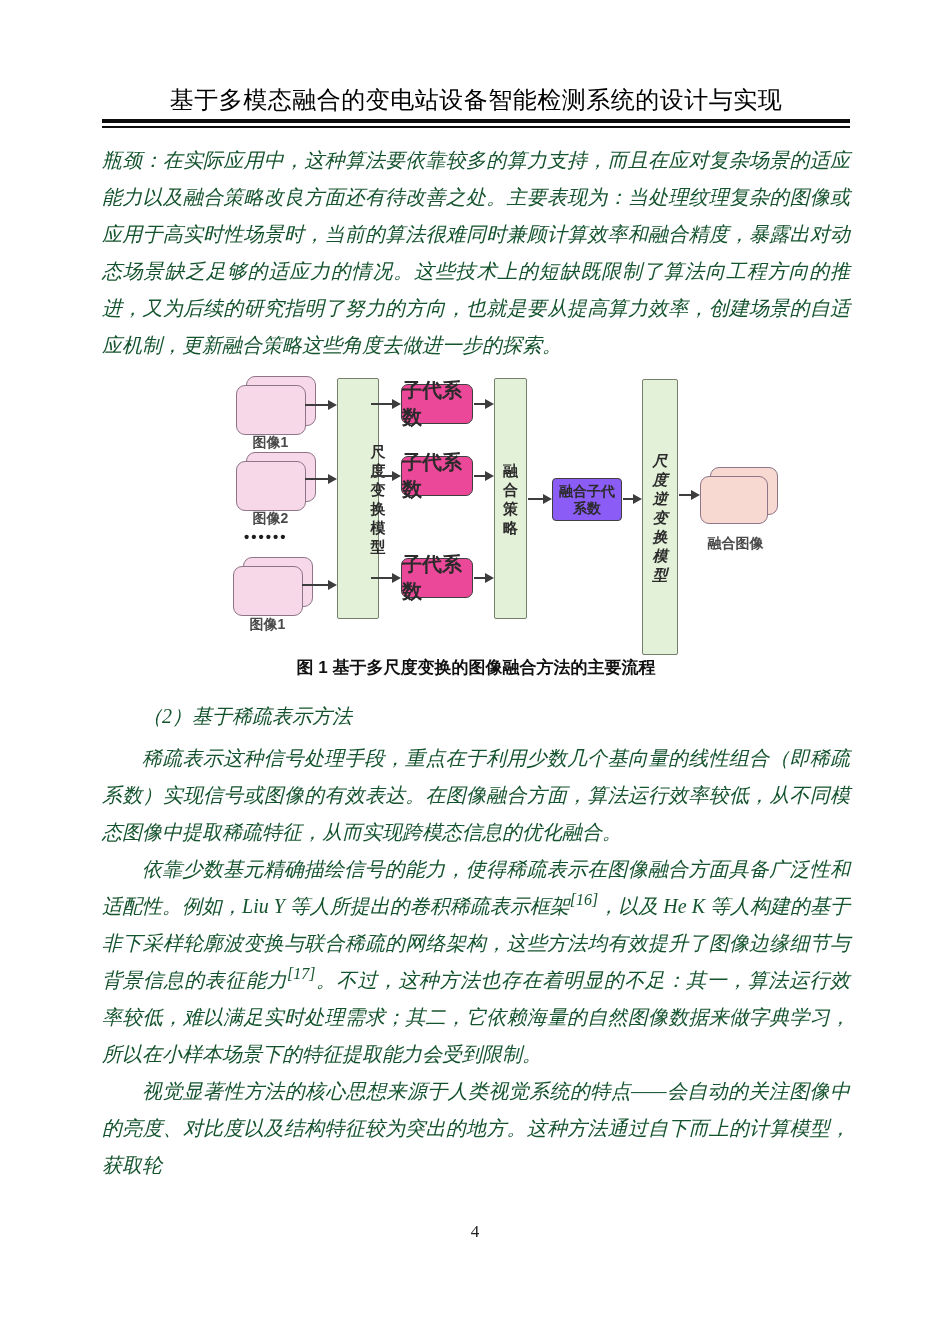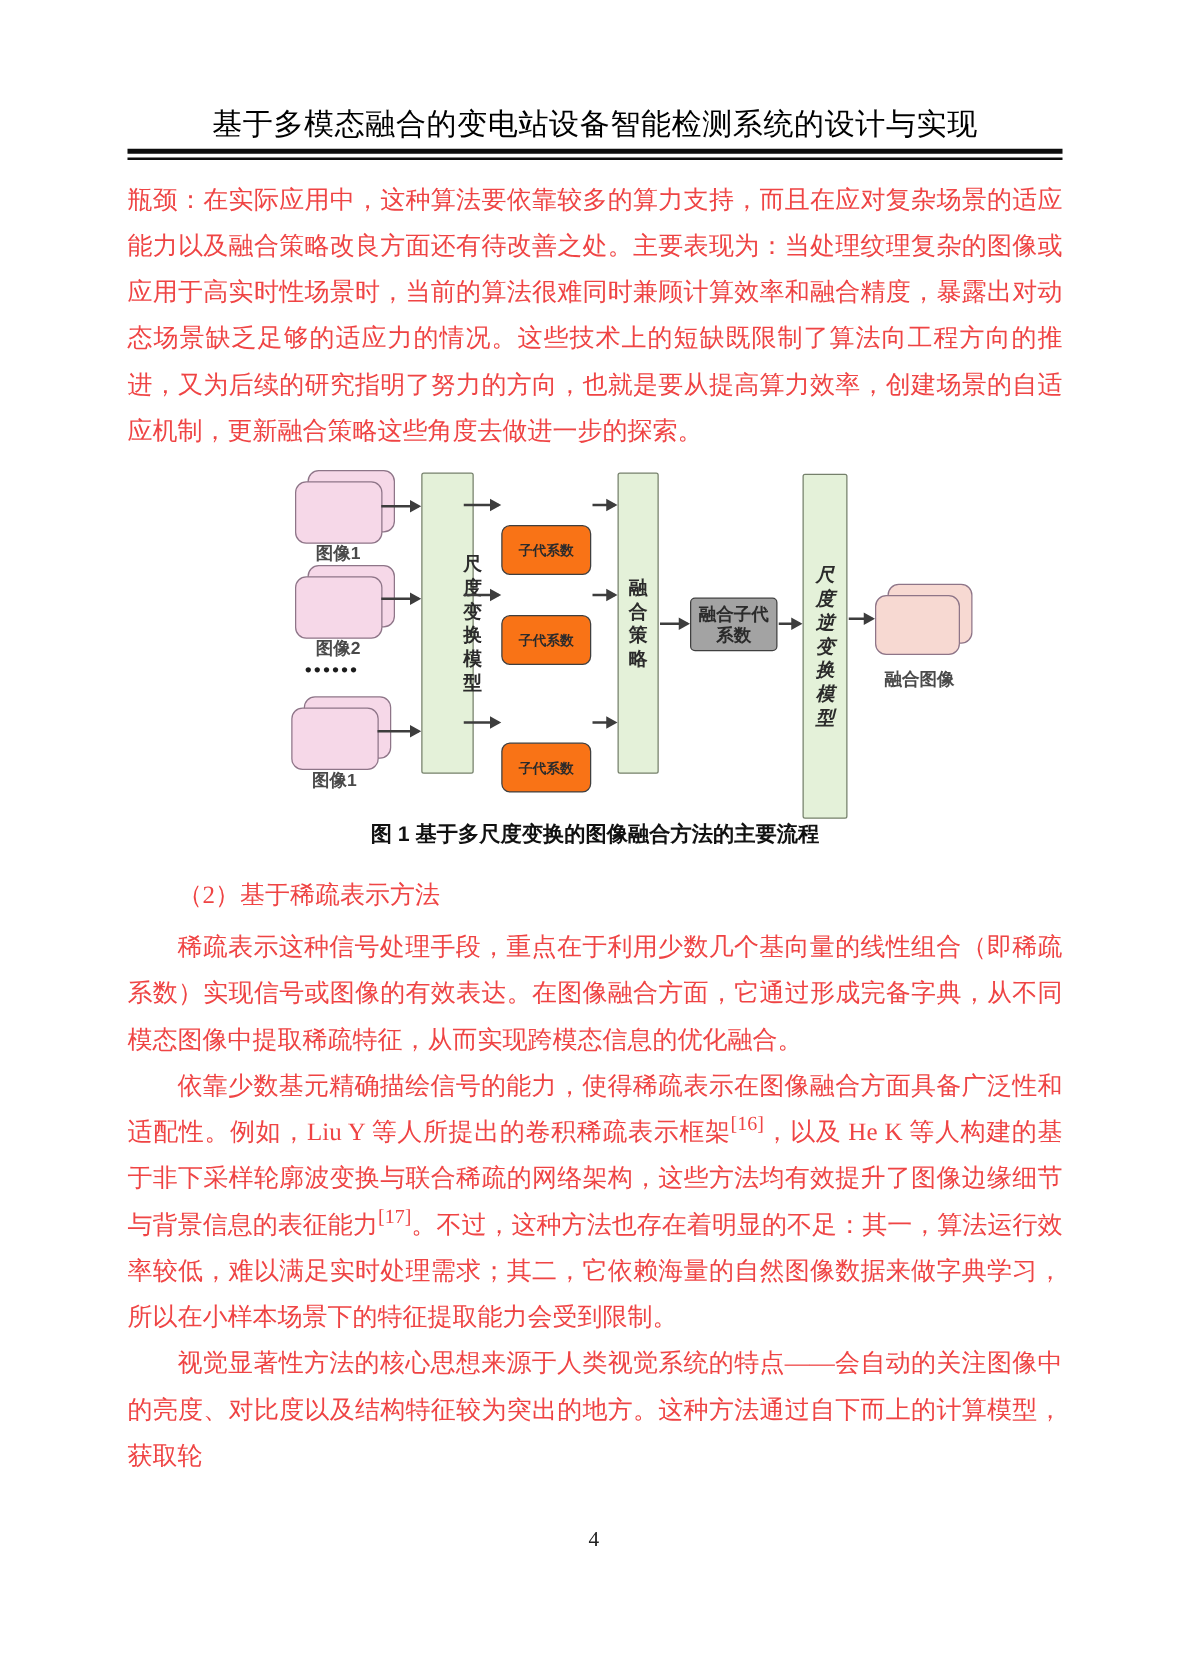--- a/index.html
+++ b/index.html
@@ -26,21 +26,22 @@
     height:3px;
     border-top:4px solid #0d0d0d;
     border-bottom:2px solid #0d0d0d;
   }
   .content{width:748px;}
   p{margin:0;}
   .body-text{
     font-size:20px;
     line-height:37px;
     text-align:justify;
-    color:#ef4444;
+    color:#14532d;
+    font-style:italic;
   }
   .first-par{margin-top:14px;}
   .indent{text-indent:2em;}
   sup.cite{font-size:16px;line-height:0;}
   
   .figure{
     position:relative;
     height:270px;
     margin-top:8px;
     font-family:"Liberation Sans","DejaVu Sans",sans-serif;
@@ -66,27 +67,27 @@
     border-radius:2px;
     display:flex;align-items:center;justify-content:center;
   }
   .vbox .vtext{
     width:1.1em;
     font-size:15px;font-weight:700;color:#2b2b2b;
     line-height:19px;text-align:center;
     word-break:break-all;
   }
   .coeff{
-    background:#f97316;
+    background:#ec4899;
     border:1.5px solid #3f3f3f;border-radius:7px;
     display:flex;align-items:center;justify-content:center;
-    font-size:11px;font-weight:700;color:#2b2b2b;margin-top:36px;
+    font-size:20px;font-weight:700;color:#2b2b2b;
   }
   .peach{
-    background:#a3a3a3;
+    background:#8b5cf6;
     border:1.5px solid #3f3f3f;border-radius:4px;
     display:flex;align-items:center;justify-content:center;
     font-size:14px;font-weight:700;color:#2b2b2b;
     text-align:center;line-height:17px;
     padding:2px 6px;
   }
   .dots{
     position:absolute;
     font-size:15px;font-weight:900;color:#1d1d1d;
     letter-spacing:2px;line-height:14px;
@@ -197,21 +198,21 @@
 
       <div class="arrow" style="left:426px;top:126px;width:22px;"></div>
       <div class="arrow" style="left:521px;top:126px;width:17px;"></div>
       <div class="arrow" style="left:577px;top:122px;width:19px;"></div>
     </div>
 
     <div class="caption">图 1 基于多尺度变换的图像融合方法的主要流程</div>
 
     <p class="body-text indent h-sec">（2）基于稀疏表示方法</p>
 
-    <p class="body-text indent after-cap">稀疏表示这种信号处理手段，重点在于利用少数几个基向量的线性组合（即稀疏系数）实现信号或图像的有效表达。在图像融合方面，它通过形成完备字典，从不同模态图像中提取稀疏特征，从而实现跨模态信息的优化融合。</p>
+    <p class="body-text indent after-cap">稀疏表示这种信号处理手段，重点在于利用少数几个基向量的线性组合（即稀疏系数）实现信号或图像的有效表达。在图像融合方面，算法运行效率较低，从不同模态图像中提取稀疏特征，从而实现跨模态信息的优化融合。</p>
 
     <p class="body-text indent"><span>依靠少数基元精确描绘信号的能力，使得稀疏表示在图像融合方面具备广泛性和适配性。例如，Liu Y 等人所提出的卷积稀疏表示框架</span><sup class="cite">[16]</sup><span>，以及 He K 等人构建的基于非下采样轮廓波变换与联合稀疏的网络架构，这些方法均有效提升了图像边缘细节与背景信息的表征能力</span><sup class="cite">[17]</sup><span>。不过，这种方法也存在着明显的不足：其一，算法运行效率较低，难以满足实时处理需求；其二，它依赖海量的自然图像数据来做字典学习，所以在小样本场景下的特征提取能力会受到限制。</span></p>
 
 
     <p class="body-text indent">视觉显著性方法的核心思想来源于人类视觉系统的特点——会自动的关注图像中的亮度、对比度以及结构特征较为突出的地方。这种方法通过自下而上的计算模型，获取轮</p>
 
   </div>
 
   <div class="page-number">4</div>
 

